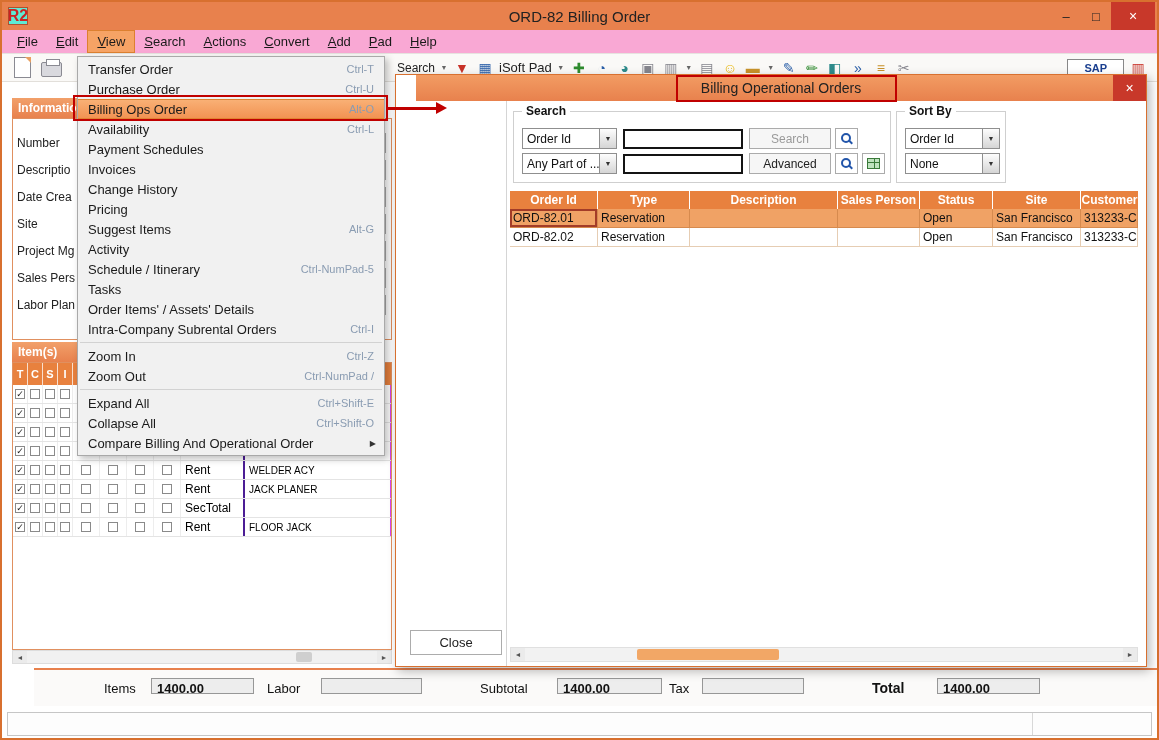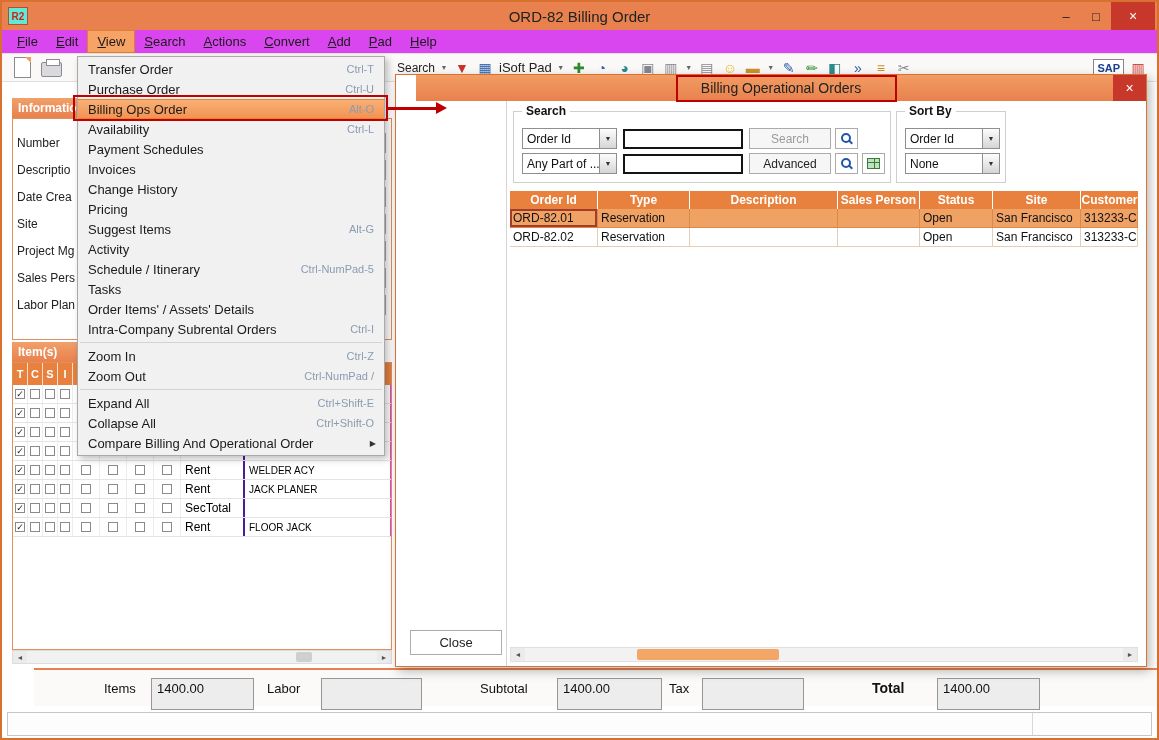--- a/index.html
+++ b/index.html
@@ -3,28 +3,28 @@
 <meta charset="utf-8">
 <style>
   html,body{margin:0;padding:0;width:1159px;height:740px;overflow:hidden;
     font-family:"Liberation Sans","DejaVu Sans",sans-serif;background:#fff;}
   *{box-sizing:border-box;}
   .window{position:absolute;inset:0;border:2px solid #D8702F;background:#fff;}
 
   
   .titlebar{position:absolute;left:0;top:0;right:0;height:28px;background:#E8814D;display:flex;align-items:center;}
   .app-icon{width:20px;height:18px;margin-left:6px;background:#5eead4;border:1px solid #B05030;
-    color:#C22;font-weight:bold;font-size:10px;display:flex;align-items:center;justify-content:center;}
+    color:#C22;font-weight:bold;font-size:16px;display:flex;align-items:center;justify-content:center;}
   .win-title{position:absolute;left:0;right:0;text-align:center;font-size:15px;color:#222;}
   .win-controls{position:absolute;right:2px;top:0;height:100%;display:flex;z-index:5;}
   .wc{width:30px;height:100%;display:flex;align-items:center;justify-content:center;font-size:13px;color:#222;}
   .wc.close{width:44px;background:#C8382A;color:#fff;font-size:14px;}
 
   
-  .menubar{position:absolute;top:28px;left:0;right:0;height:24px;background:#d946ef;border-bottom:1px solid #E6E3DF;
+  .menubar{position:absolute;top:28px;left:0;right:0;height:24px;background:#f9a8d4;border-bottom:1px solid #E6E3DF;
     display:flex;align-items:stretch;padding-left:6px;}
   .mb-item{padding:0 9px;display:flex;align-items:center;font-size:13px;color:#1a1a1a;}
   .mb-item span{display:inline-block;}
   .mb-item span::first-letter{text-decoration:underline;}
   .mb-item.active{background:#F6A365;border:1px solid #DD8030;}
 
   
   .toolbar{position:absolute;top:52px;left:0;right:0;height:28px;background:#FAF9F7;border-bottom:1px solid #E2DFDA;}
   .tb-left{position:absolute;left:12px;top:3px;display:flex;gap:10px;align-items:center;}
   .tb-doc{width:17px;height:21px;background:#fff;border:1px solid #8a8a92;position:relative;}
@@ -32,21 +32,21 @@
   .tb-printer{width:21px;height:15px;margin-top:4px;background:#D9D9DE;border:1px solid #8a8a92;border-radius:2px;position:relative;}
   .tb-printer::before{content:"";position:absolute;left:4px;top:-4px;width:12px;height:5px;background:#fff;border:1px solid #8a8a92;}
   .tb-right{position:absolute;left:395px;top:0;right:10px;height:100%;display:flex;align-items:center;gap:5px;}
   .tb-text{font-size:12px;color:#222;white-space:nowrap;}
   .tb-ico{font-size:14px;min-width:18px;text-align:center;line-height:1;}
   .tb-ico.sm{font-size:7px;color:#666;min-width:8px;}
   .tb-ico.lbl{font-size:13px;color:#222;min-width:auto;white-space:nowrap;}
   .c-red{color:#C83228;} .c-green{color:#2E8B2E;} .c-blue{color:#2B5FA8;} .c-teal{color:#2E8B8B;}
   .c-gray{color:#85858D;} .c-yellow{color:#E8B400;} .c-gold{color:#C8922A;}
   .tb-spacer{flex:1;}
-  .tb-sap{border:1px solid #888;background:#fff;font-weight:bold;font-size:11px;color:#1a3f8f;padding:2px 3px;}
+  .tb-sap{border:1px solid #888;background:#fff;font-weight:bold;font-size:11px;color:#1a3f8f;padding:2px 16px;}
 
   
   .info-tab{position:absolute;left:10px;top:96px;width:88px;height:20px;background:linear-gradient(#F2A06A,#E8814D);
     color:#fff;font-weight:bold;font-size:12px;display:flex;align-items:center;padding-left:6px;white-space:nowrap;overflow:hidden;}
   .info-panel{position:absolute;left:10px;top:116px;width:380px;height:222px;border:1px solid #E09060;background:#fff;padding-top:10px;}
   .ifield{height:27px;display:flex;align-items:center;padding:0 5px 0 4px;}
   .ilabel{width:64px;font-size:12px;color:#222;white-space:nowrap;overflow:hidden;flex:none;}
   .ibox{flex:1;height:20px;border:1px solid #A9A9A9;background:#fff;}
 
   
@@ -66,22 +66,22 @@
   
   .main-hscroll{position:absolute;left:10px;top:648px;width:380px;height:14px;background:#F1F1F1;border:1px solid #DDD;}
   .sarr{position:absolute;top:0;width:14px;height:100%;display:flex;align-items:center;justify-content:center;font-size:7px;color:#555;background:#EBEBEB;}
   .sarr.l{left:0;} .sarr.r{right:0;}
   .mthumb{position:absolute;left:283px;top:1px;bottom:1px;width:16px;background:#CFCFCF;border-radius:2px;}
 
   
   .totals{position:absolute;left:0;right:0;top:666px;height:38px;border-top:2px solid #E8814D;background:#FBFAF9;font-size:13px;color:#111;margin-left:32px;}
   .tlabel{position:absolute;top:11px;white-space:nowrap;}
   .tlabel.big{font-weight:bold;font-size:14px;top:10px;}
-  .tfield{position:absolute;top:8px;height:32px;border:1px solid #979797;background:#EDEDED;
-    font-weight:normal;font-size:13px;padding:2px 5px;overflow:hidden;white-space:nowrap;}
+  .tfield{position:absolute;top:8px;height:16px;border:1px solid #979797;background:#EDEDED;
+    font-weight:bold;font-size:13px;padding:2px 5px;overflow:hidden;white-space:nowrap;}
   .l-items{left:70px;} .f-items{left:117px;width:103px;}
   .l-labor{left:233px;} .f-labor{left:287px;width:101px;}
   .l-sub{left:446px;} .f-sub{left:523px;width:105px;}
   .l-tax{left:635px;} .f-tax{left:668px;width:102px;}
   .l-total{left:838px;} .f-total{left:903px;width:103px;}
 
   
   .statusbar{position:absolute;left:5px;right:5px;top:710px;height:24px;border:1px solid #C6C6C6;background:#FDFDFD;}
   .statusbar .sb-div{position:absolute;right:118px;top:0;bottom:0;border-left:1px solid #D8D8D8;}
 

